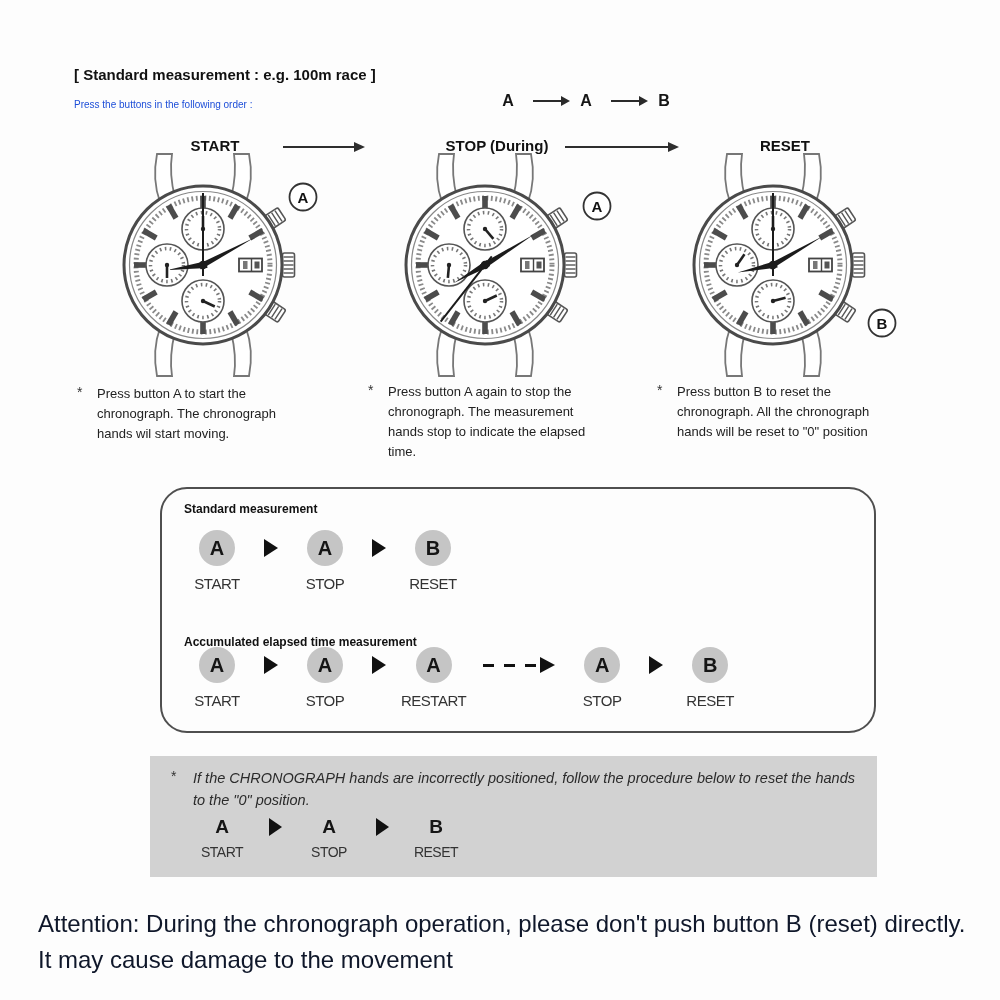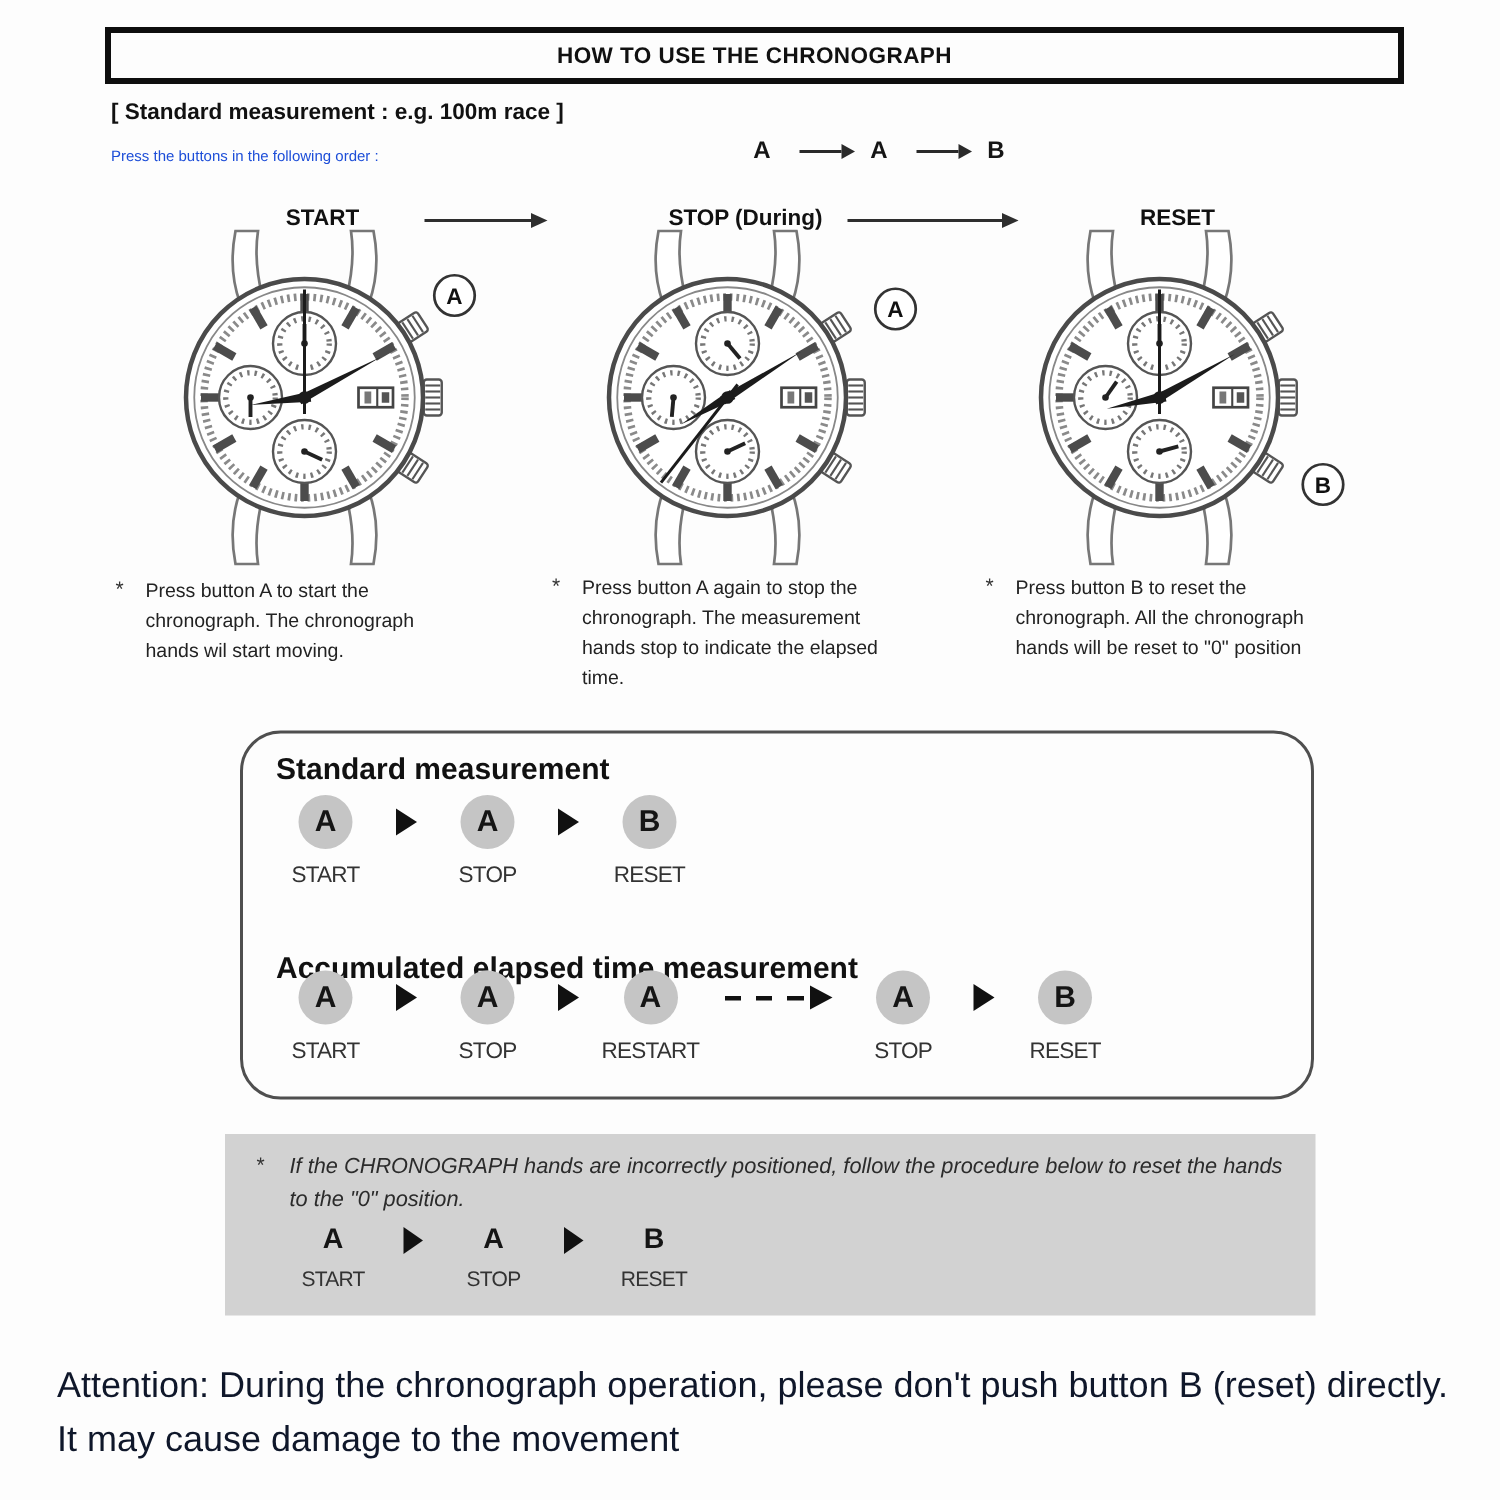--- a/index.html
+++ b/index.html
@@ -43,21 +43,21 @@
   .h-arrow::after{content:'';position:absolute;right:-10px;top:-4px;width:0;height:0;
     border-left:11px solid #2e2e2e;border-top:5px solid transparent;border-bottom:5px solid transparent;}
   .watch{position:absolute;width:234px;height:232px;}
 
   
   .bullet{position:absolute;font-size:13px;line-height:1.55;color:#222;}
   .bullet .mark{position:absolute;left:-20px;top:-2px;font-size:14px;color:#333;}
 
   
   .panel{position:absolute;left:160px;top:487px;width:712px;height:242px;border:2.5px solid #4f4f4f;border-radius:27px;background:#fdfdfd;}
-  .panel-heading{position:absolute;left:22px;font-size:20px;font-weight:bold;color:#111;text-align:center;}
+  .panel-heading{position:absolute;left:22px;font-size:12px;font-weight:bold;color:#111;text-align:center;}
   .ph-1{top:13px;}
   .ph-2{top:130px;margin-top:16px;}
   .panel-steps-1{position:absolute;left:23px;top:41px;}
   .panel-steps-2{position:absolute;left:23px;top:158px;}
 
   
   .note-box{position:absolute;left:150px;top:756px;width:727px;height:121px;background:#d2d2d2;}
   .note-text{position:absolute;left:43px;top:11px;width:662px;font-size:14.5px;font-style:italic;color:#2b2b2b;
     line-height:1.55;text-align:justify;}
   .note-text .mark{position:absolute;left:-22px;top:-1px;font-style:normal;font-size:14px;color:#333;}
@@ -65,23 +65,20 @@
   .note-steps .step-label{margin-top:4px;font-size:14px;}
 
   
   .attention{position:absolute;left:38px;top:906px;width:936px;font-size:24px;line-height:1.5;color:#0f172a;}
 </style>
 </head>
 <body>
 
 <div class="page">
 
-  <div class="title-box">
-    <span>HOW TO USE THE CHRONOGRAPH</span>
-  </div>
 
   <div class="intro-heading">[ Standard measurement : e.g. 100m race ]</div>
   <div class="order-label">Press the buttons in the following order :</div>
   <div class="intro-seq steps tight chips-letter">
       <div class="step">
         <span class="chip">A</span>
       </div>
       <div class="sep-arrow"></div>
       <div class="step">
         <span class="chip">A</span>

